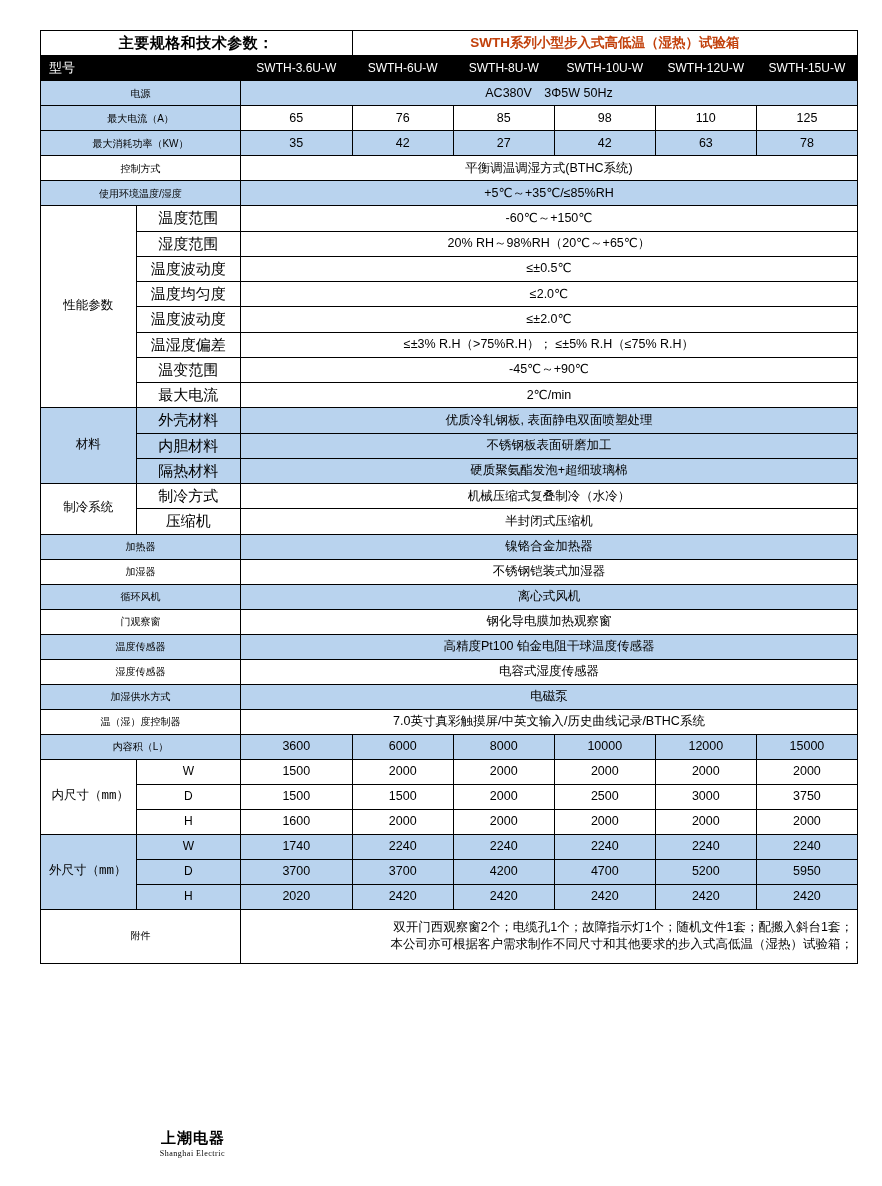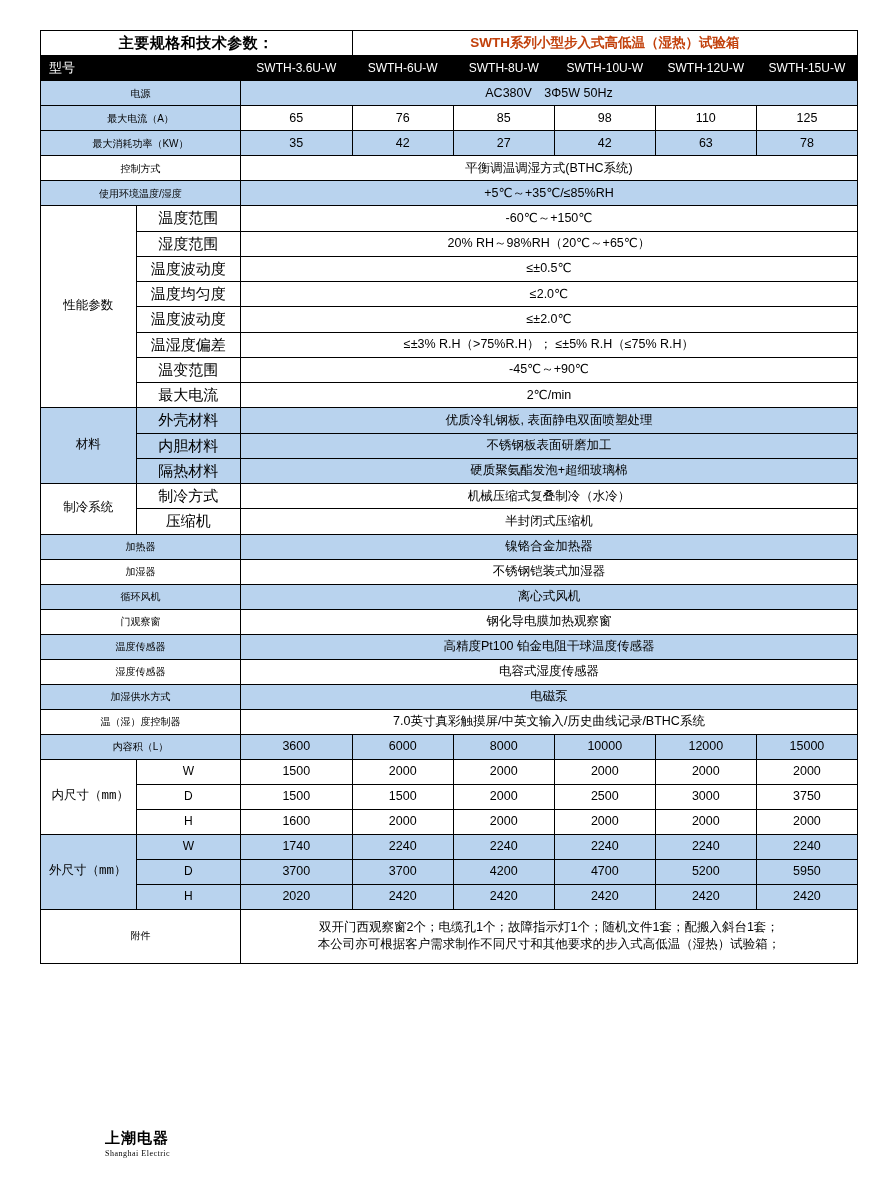--- a/index.html
+++ b/index.html
@@ -72,21 +72,21 @@
   .attach{
     text-align:left;
     font-size:12.5px;
     line-height:1.6;
     padding:4px 6px;
   }
   .logo{
     position:absolute;
     left:105px;
     bottom:28px;
-    text-align:left;
+    text-align:right;
     width:120px;
   }
   .logo .cn{
     font-family:"Liberation Serif","DejaVu Serif",serif;
     font-weight:bold;
     font-size:15px;
     letter-spacing:1px;
   }
   .logo .en{
     font-family:Liberation Serif, serif;
@@ -324,21 +324,21 @@
       <td class="blue">2020</td>
       <td class="blue">2420</td>
       <td class="blue">2420</td>
       <td class="blue">2420</td>
       <td class="blue">2420</td>
       <td class="blue">2420</td>
     </tr>
 
     <tr>
       <td class="lbl white" colspan="2" style="height:54px;">附件</td>
-      <td class="attach white" colspan="6" style="height:54px;">
+      <td class="attach white" colspan="6" style="height:54px;text-align:right;">
         <div>双开门西观察窗2个；电缆孔1个；故障指示灯1个；随机文件1套；配搬入斜台1套；</div>
         <div>本公司亦可根据客户需求制作不同尺寸和其他要求的步入式高低温（湿热）试验箱；</div>
       </td>
     </tr>
 
   </tbody>
     </table>
 
   <div class="logo">
     <div class="cn">上潮电器</div>

